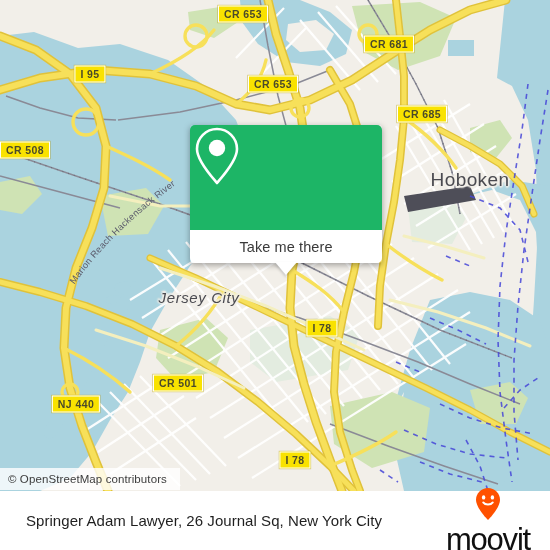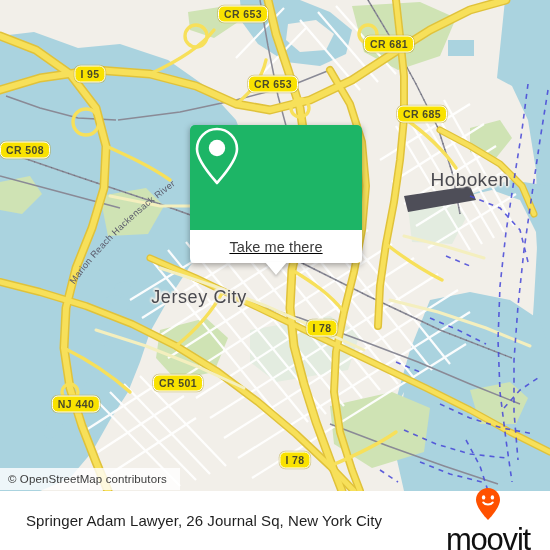--- a/index.html
+++ b/index.html
@@ -15,21 +15,21 @@
     position:absolute;left:0;top:0;width:550px;height:491px;
     background:#f2efe9;overflow:hidden;
   }
   #map svg{position:absolute;left:0;top:0;}
 
   
   .shield{
     position:absolute;
     background:#f9e200;
     border:1.6px solid #ffffff;
-    border-radius:6px;
+    border-radius:0;
     color:#4a4a2a;
     font-size:10.5px;
     font-weight:bold;
     letter-spacing:.4px;
     padding:1px 5px 2px 5px;
     line-height:12px;
     white-space:nowrap;
     box-shadow:0 0 0 .7px rgba(180,160,40,.55);
     transform:translate(-50%,-50%);
   }
@@ -38,39 +38,38 @@
   .place{
     position:absolute;
     transform:translate(-50%,-50%);
     color:#4a4a50;
     white-space:nowrap;
     text-shadow:
       1.6px 0 1.6px #f2efe9, -1.6px 0 1.6px #f2efe9,
       0 1.6px 1.6px #f2efe9, 0 -1.6px 1.6px #f2efe9,
       1.2px 1.2px 1.6px #f2efe9, -1.2px -1.2px 1.6px #f2efe9;
   }
-  .place.city{font-size:18px;letter-spacing:.6px;}
+  .place.city{font-size:15px;letter-spacing:.6px;font-style:italic;}
   .place.town{font-size:19px;letter-spacing:.4px;}
 
   
   .waterlabel{
     position:absolute;left:0;top:0;pointer-events:none;
   }
   .waterlabel text{
     fill:#5b5b6b;font-size:9.2px;font-family:"Liberation Sans",sans-serif;
     letter-spacing:.3px;
   }
 
   
   #card{
-    position:absolute;left:190px;top:125px;width:172px;
+    position:absolute;left:190px;top:125px;width:192px;
     border-radius:3px;
     box-shadow:0 2px 6px rgba(0,0,0,.35);
     overflow:visible;
-    text-decoration:underline;
   }
   #card-head{
     height:105px;border-radius:5px 5px 0 0;
     display:flex;align-items:center;justify-content:center;
   }
   #card-foot{
     height:33px;background:#ffffff;border-radius:0 0 5px 5px;
     display:flex;align-items:center;justify-content:center;
     position:relative;
   }

